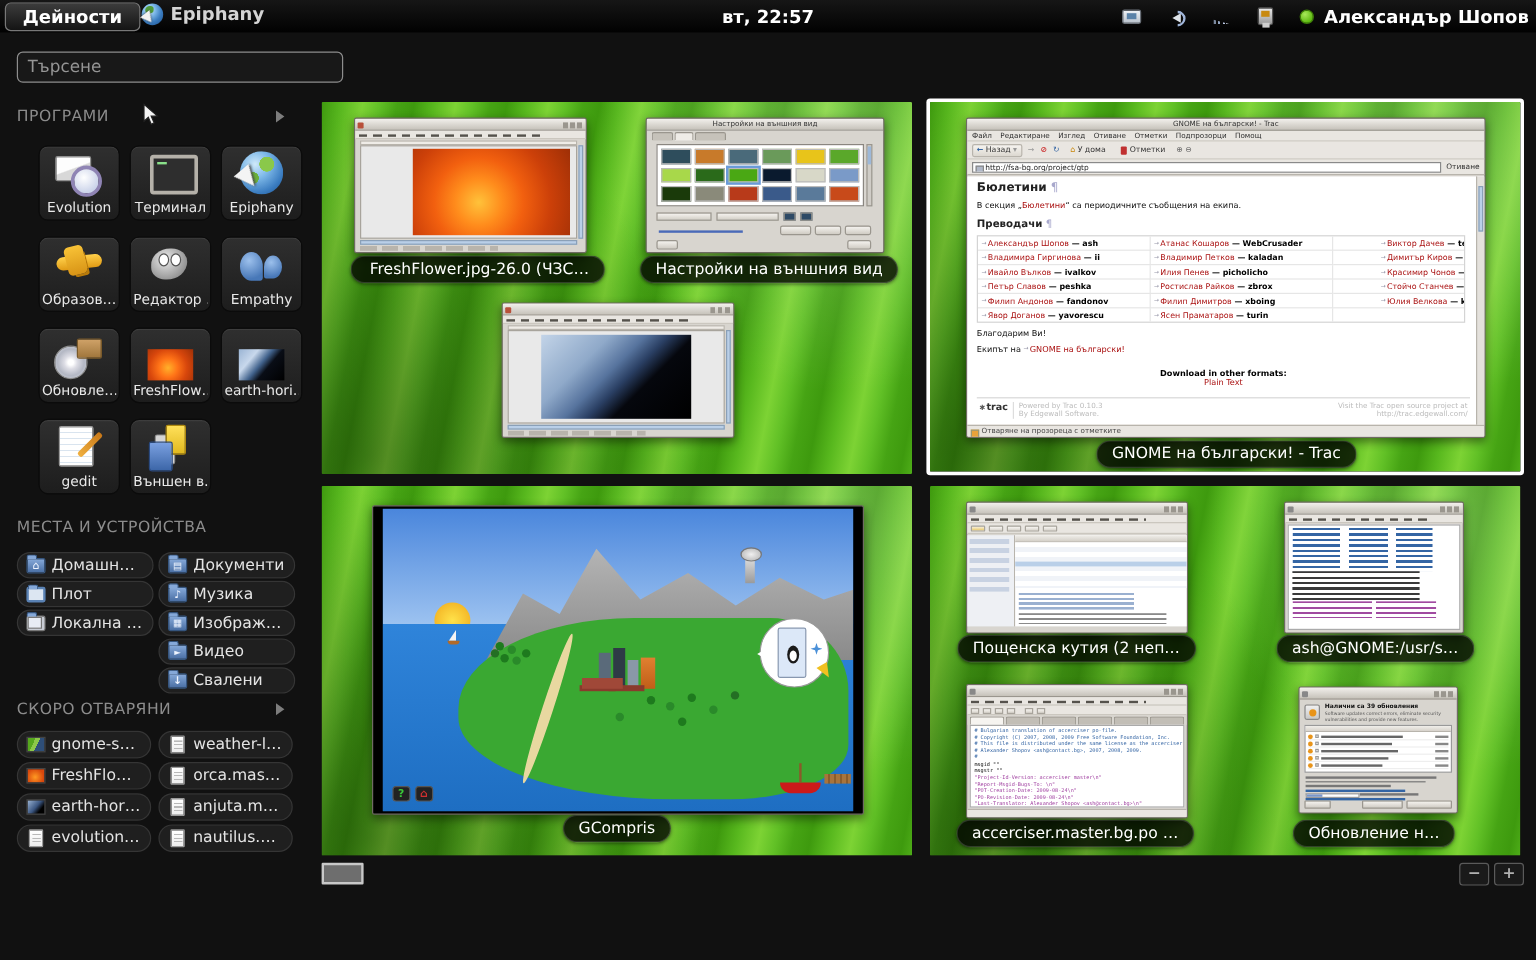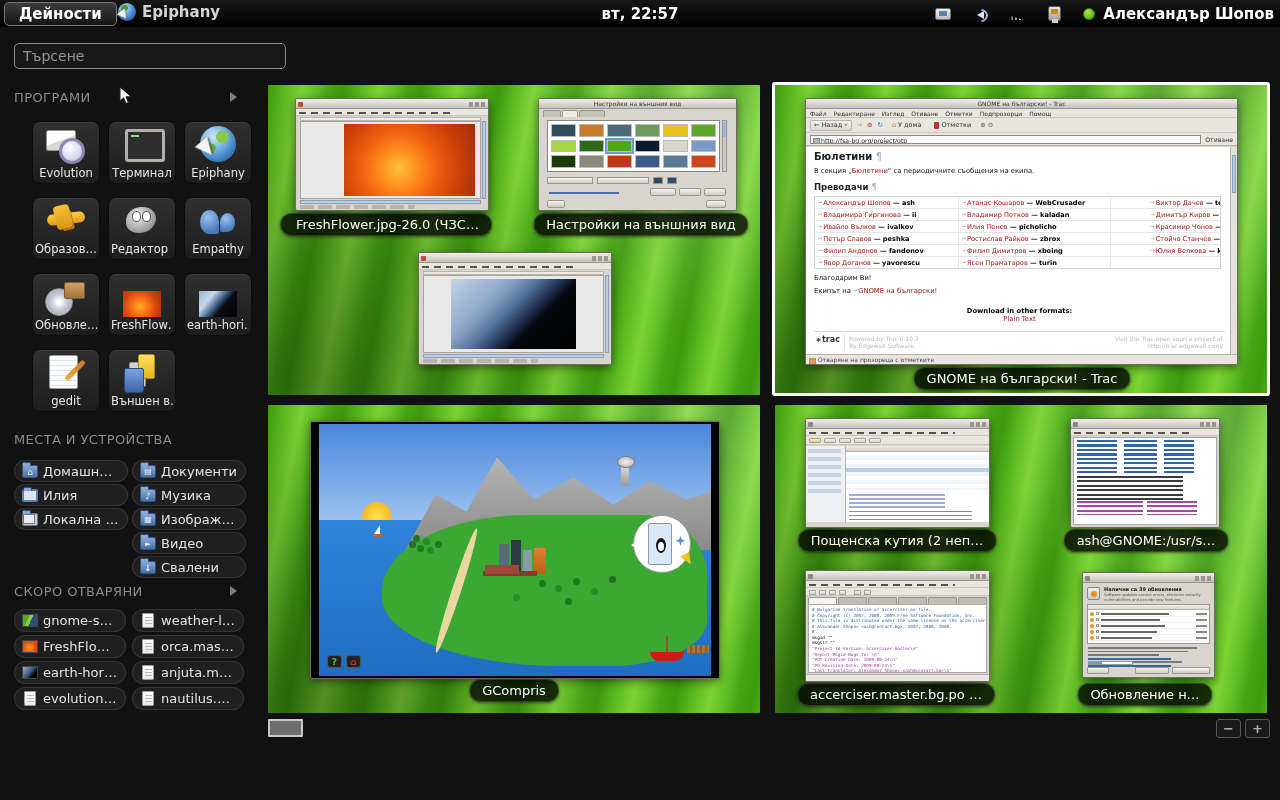--- a/index.html
+++ b/index.html
@@ -456,21 +456,21 @@
 <div class="sec-hdr" style="top:432px;">МЕСТА И УСТРОЙСТВА</div>
 <div class="pill-col" style="left:14px; top:460px; width:114px;">
 
     <div class="pill">
       <span class="pl-ic folder home-folder-icon"></span>
       <span class="txt">Домашна п…</span>
     </div>
 
     <div class="pill">
       <span class="pl-ic folder desktop-icon"></span>
-      <span class="txt">Илия</span>
+      <span class="txt">Плот</span>
     </div>
 
     <div class="pill">
       <span class="pl-ic folder network-computer-icon"></span>
       <span class="txt">Локална мр…</span>
     </div>
 
 </div>
 <div class="pill-col" style="left:132px; top:460px; width:114px;">
 
@@ -636,21 +636,21 @@
       </div>
     <div class="mbar"></div>
     <div class="gimp-ruler"></div>
     <div class="canvas">
         <div class="img-earth"></div>
       </div>
     <div class="vscroll"></div>
     <div class="hscroll"></div>
     <div class="sbar"></div>
   </div>
-  <div class="wlabel" style="left:118px; top:128px;padding-left:15px;">FreshFlower.jpg-26.0 (ЧЗС…</div>
+  <div class="wlabel" style="left:130px; top:128px;padding-left:15px;">FreshFlower.jpg-26.0 (ЧЗС…</div>
   <div class="wlabel" style="left:373px; top:128px;">Настройки на външния вид</div>
 </div>
 
 <div class="workspace ws-selected" style="left:775px; top:85px; height:308px;">
   <div class="thumb-win" style="left:30px; top:13px; width:433px; height:267px;">
     <div class="ttl">GNOME на български! - Trac</div>
     <div class="epi-menubar">
       <span>Файл</span>
         <span>Редактиране</span>
         <span>Изглед</span>

